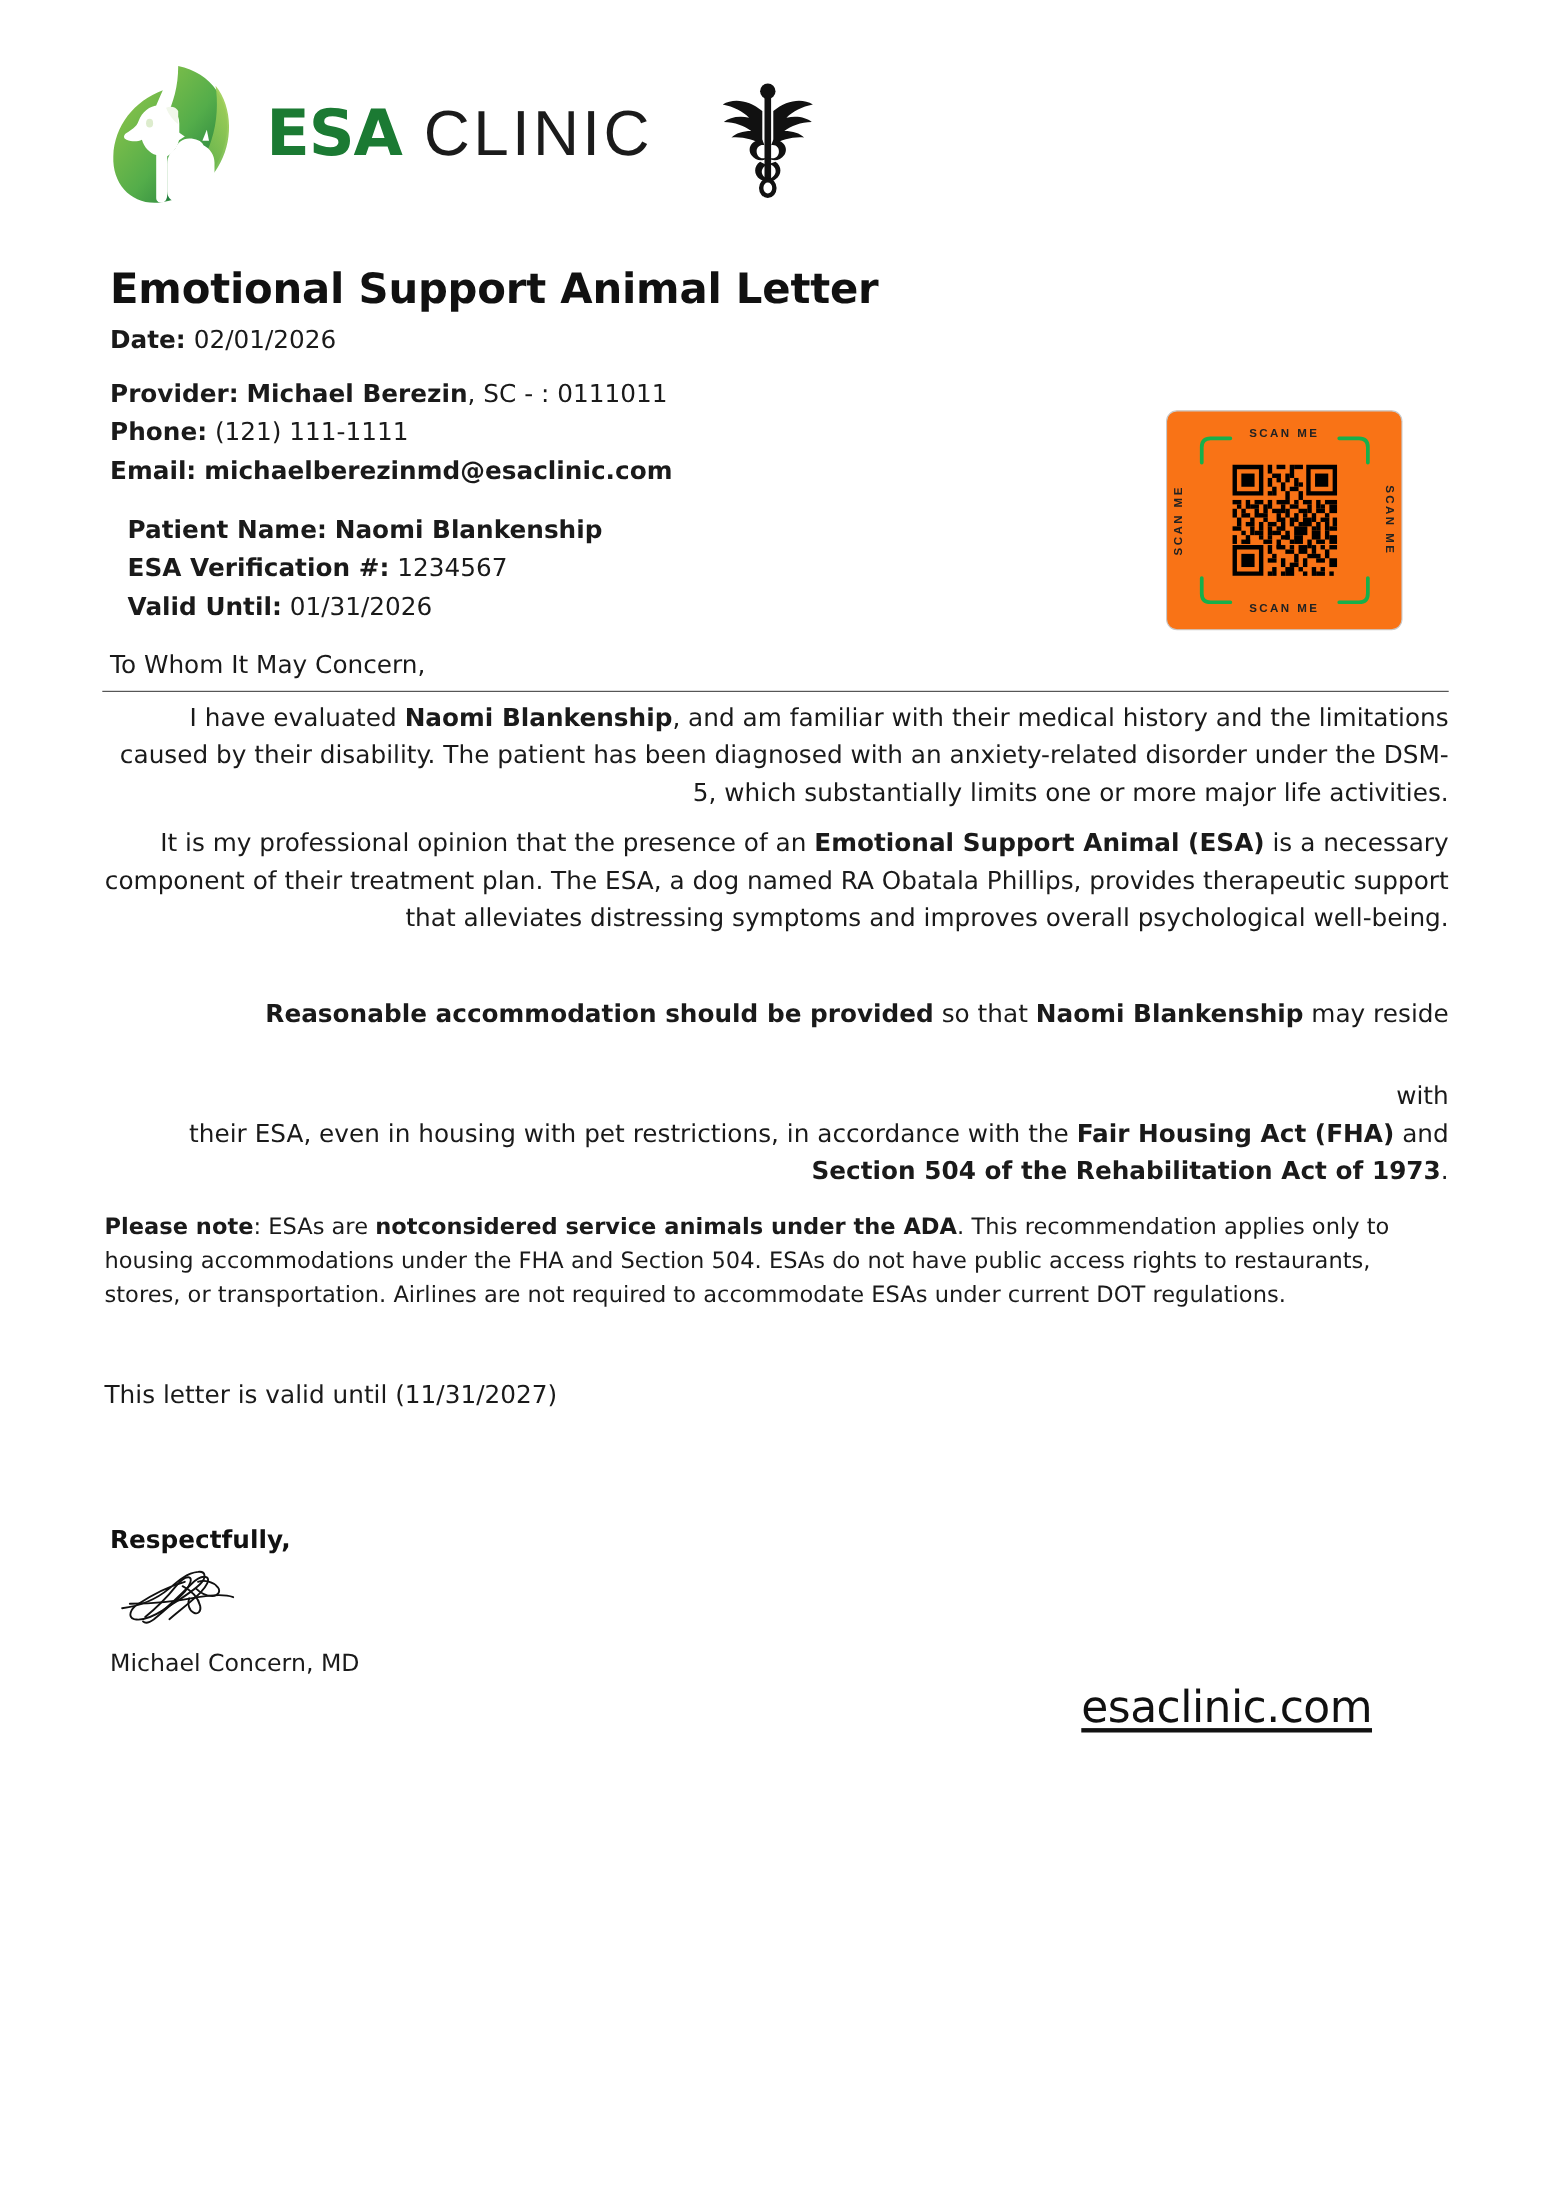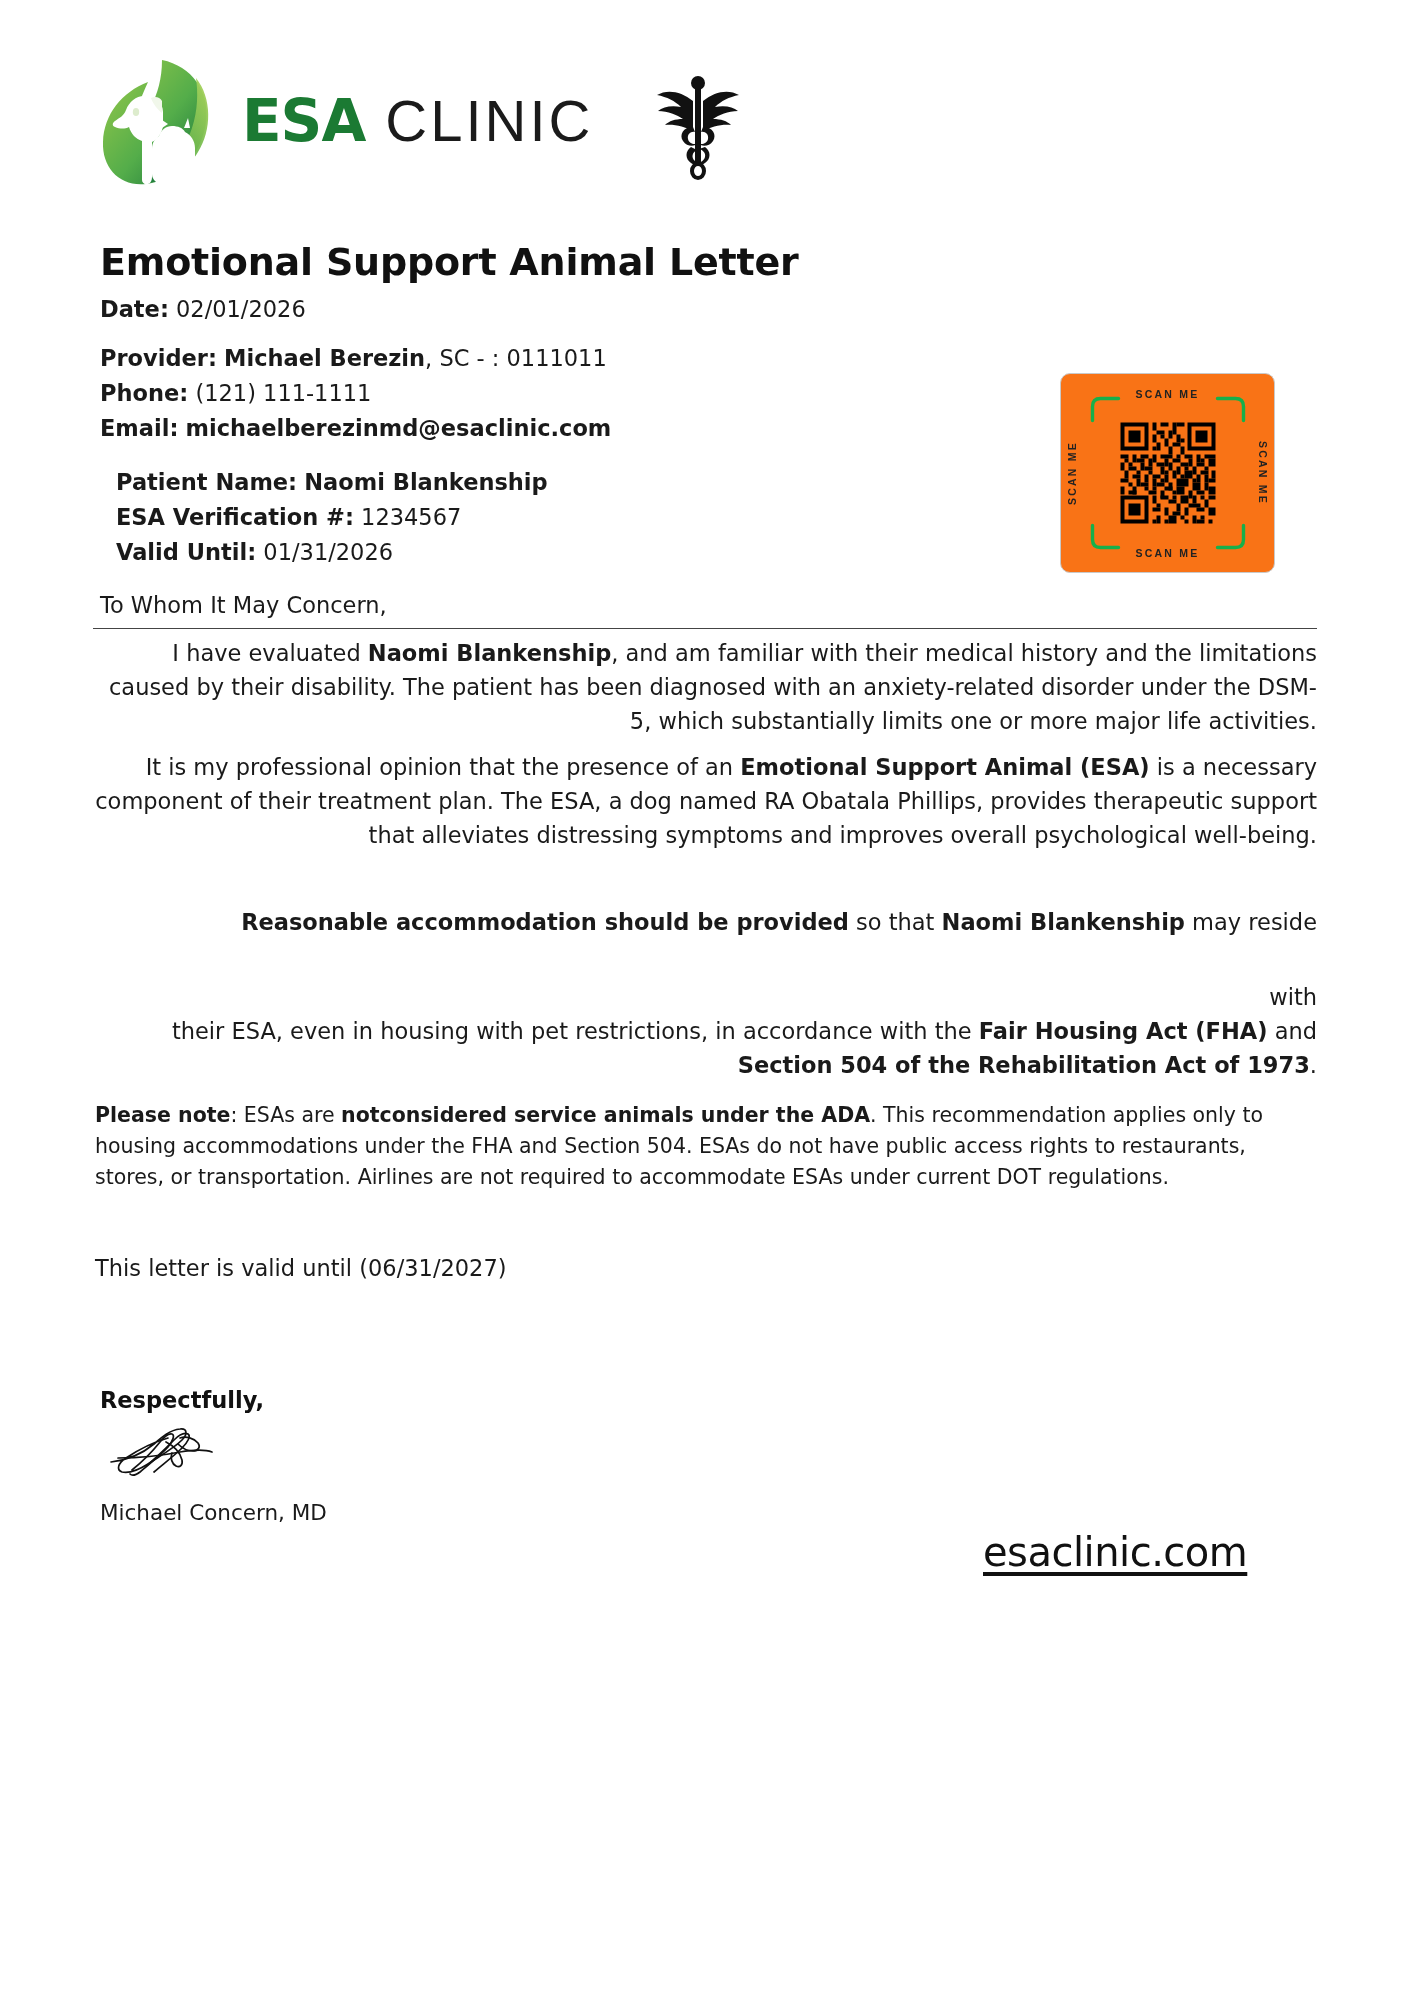--- a/index.html
+++ b/index.html
@@ -468,21 +468,21 @@
 
   <div class="body-text p3b">
     <div>with</div>
     <div><span>their ESA, even in housing with pet restrictions, in accordance with the </span><b>Fair Housing Act (FHA)</b><span> and </span><b>Section 504 of the Rehabilitation Act of 1973</b><span>.</span></div>
   </div>
 
   <div class="note">
     <b>Please note</b><span>: ESAs are </span><b>notconsidered service animals under the ADA</b><span>. This recommendation applies only to housing accommodations under the FHA and Section 504. ESAs do not have public access rights to restaurants, stores, or transportation. Airlines are not required to accommodate ESAs under current DOT regulations.</span>
   </div>
 
-  <div class="valid-line">This letter is valid until (06/31/2027)</div>
+  <div class="valid-line">This letter is valid until (11/31/2027)</div>
 
   <div class="sig-respect">Respectfully,</div>
 
   <div class="sig-scribble">
     <svg viewBox="0 0 130 65" width="130" height="65">
       <g fill="none" stroke="#111111" stroke-width="1.7" stroke-linecap="round" stroke-linejoin="round">
         <path d="M3 42 C20 40 34 34 46 24 C54 17 62 10 72 9 C79 8 80 14 74 20 C66 28 52 36 40 44 C32 49 22 54 14 52 C8 50 10 43 18 38 C30 30 46 22 60 18"></path>
         <path d="M24 50 C34 42 44 32 52 22 C56 17 60 13 64 14 C67 15 65 21 60 27 C52 36 40 45 32 52 C28 55 24 56 22 54"></path>
         <path d="M38 46 C48 38 58 28 66 20 C70 16 76 12 80 14 C83 16 80 22 74 28 C66 36 54 45 46 52"></path>
         <path d="M10 38 C30 38 52 36 72 32 C84 30 96 29 104 32"></path>

